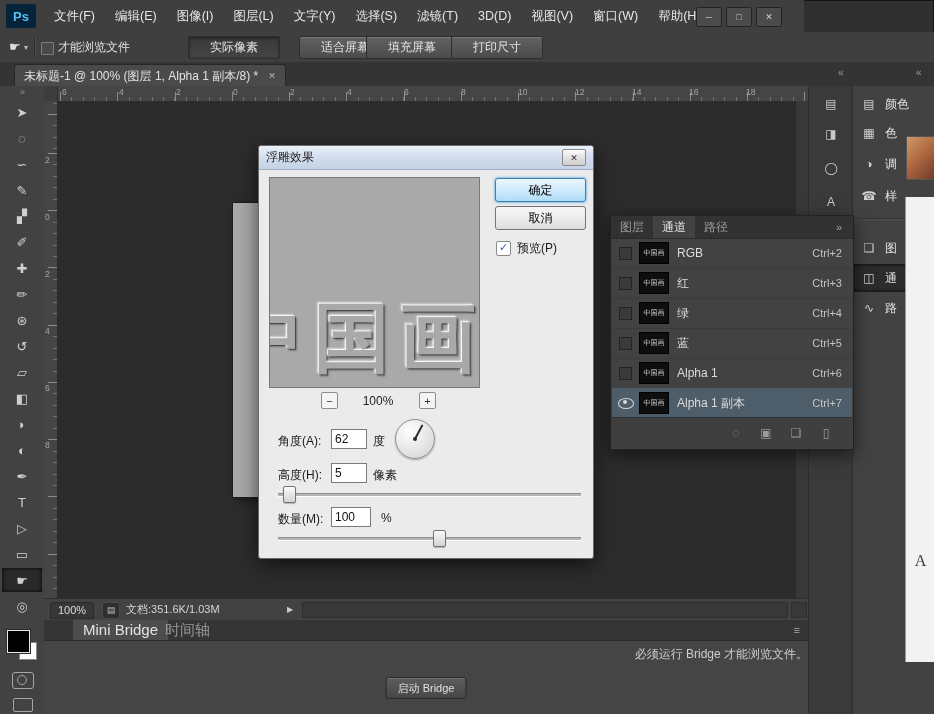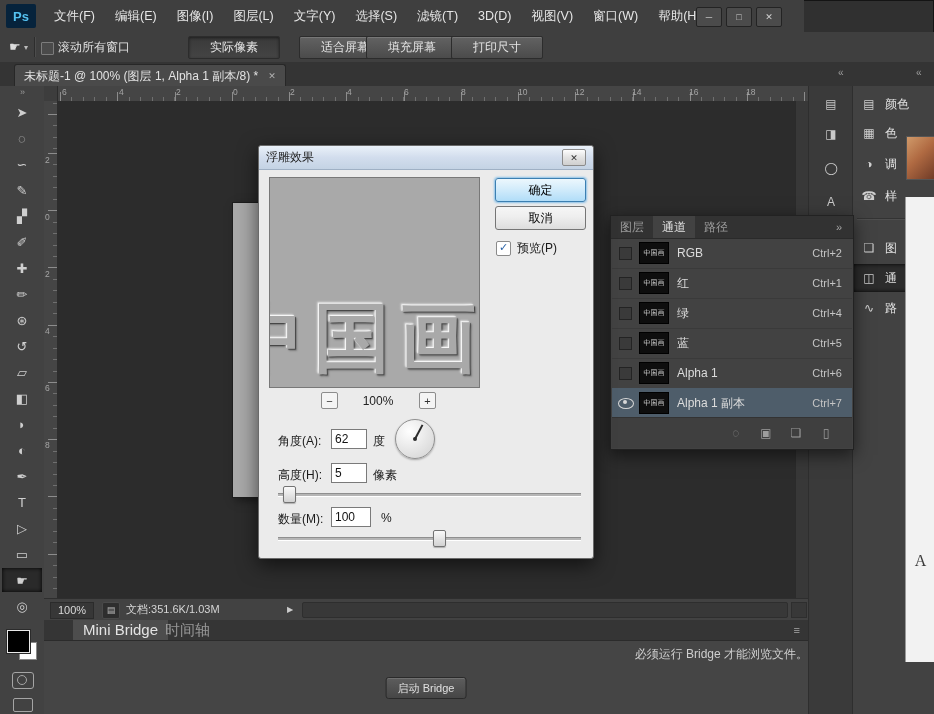--- a/index.html
+++ b/index.html
@@ -189,21 +189,21 @@
       <div class="win-btn">□</div>
       <div class="win-btn">✕</div>
     </div>
   </div>
 
   <div class="optionsbar abs" style="left:0;top:32px;width:934px;height:30px">
     <span class="ob-tool">☛</span>
     <span class="ob-caret">▾</span>
     <span class="ob-sep"></span>
     <span class="ob-check"></span>
-    <span class="ob-label">滚动所有窗口</span>
+    <span class="ob-label">才能浏览文件</span>
     <span class="ob-btn pressed" style="left:188px">实际像素</span>
     <span class="ob-btn" style="left:299px">适合屏幕</span>
     <span class="ob-btn" style="left:366px">填充屏幕</span>
     <span class="ob-btn" style="left:451px">打印尺寸</span>
   </div>
 
   <div class="tabbar abs" style="left:0;top:62px;width:934px;height:24px">
     <div class="doc-tab">
       <span>未标题-1 @ 100% (图层 1, Alpha 1 副本/8) *</span>
       <span class="tab-close">✕</span>
@@ -395,21 +395,21 @@
       <span class="ch-key">Ctrl+2</span>
     </div>
     <div class="ch-row" style="top:52px">
       <span class="ch-vis">
           <span class="ch-box"></span>
         </span>
       <span class="ch-thumb">
           <span class="ch-thumb-txt">中国画</span>
         </span>
       <span class="ch-name">红</span>
-      <span class="ch-key">Ctrl+1</span>
+      <span class="ch-key">Ctrl+3</span>
     </div>
     <div class="ch-row" style="top:82px">
       <span class="ch-vis">
           <span class="ch-box"></span>
         </span>
       <span class="ch-thumb">
           <span class="ch-thumb-txt">中国画</span>
         </span>
       <span class="ch-name">绿</span>
       <span class="ch-key">Ctrl+4</span>

